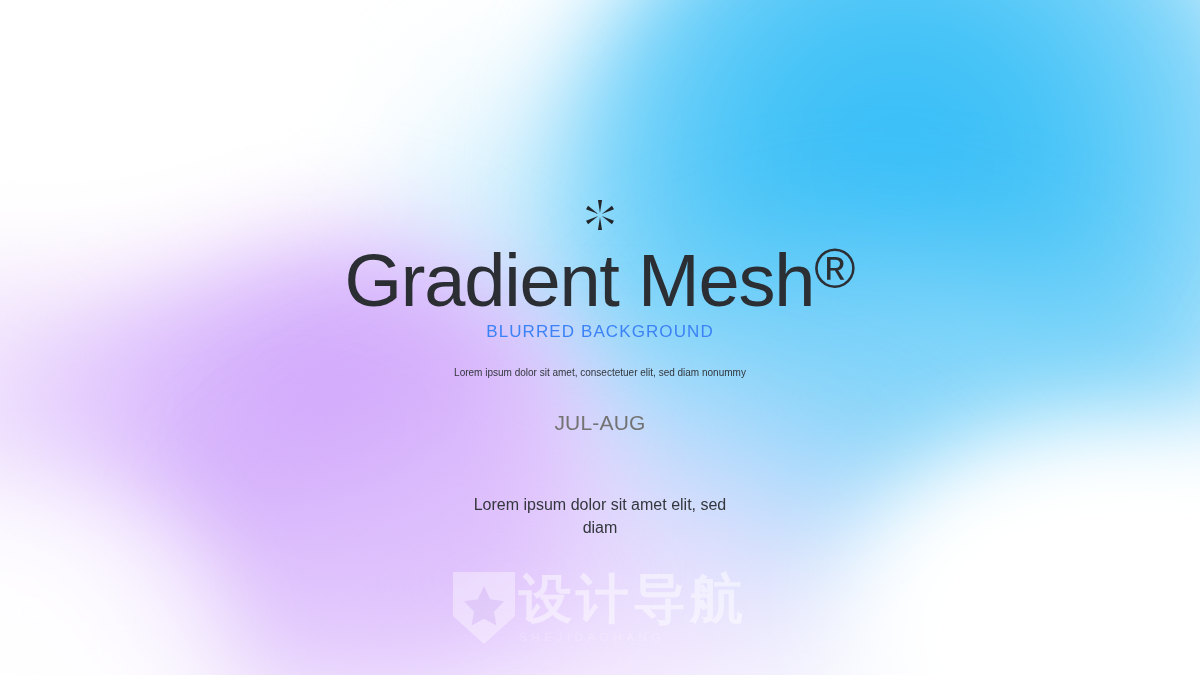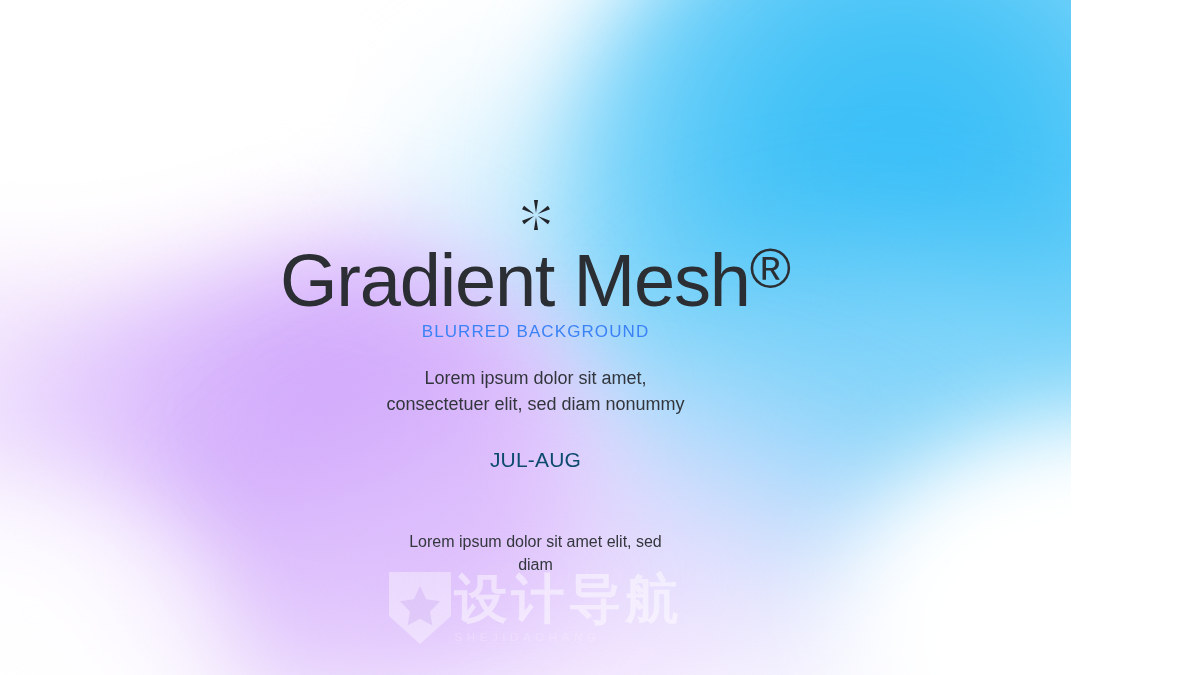--- a/index.html
+++ b/index.html
@@ -7,21 +7,21 @@
     margin: 0;
     padding: 0;
     background: #ffffff;
   }
   body {
     font-family: "Liberation Sans", "DejaVu Sans", sans-serif;
   }
 
   #poster {
     position: relative;
-    width: 1071px;
+    width: 1200px;
     height: 675px;
     overflow: hidden;
     background: #ffffff;
     isolation: isolate;
   }
 
   
   .mesh-layer {
     position: absolute;
     inset: 0;
@@ -209,33 +209,33 @@
   .subtitle {
     margin: 2px 0 0 0;
     font-size: 17px;
     font-weight: 400;
     letter-spacing: 1.1px;
     color: #3b82f6;
   }
 
   .lede {
     margin: 24px 0 0 0;
-    font-size: 18px;
+    font-size: 10px;
     font-weight: 400;
     line-height: 1.42;
     color: #32363c;
     max-width: 330px;
   }
 
   .period {
     margin: 31px 0 0 0;
     font-size: 21px;
     font-weight: 400;
     letter-spacing: 0.2px;
-    color: #0c4a6e;
+    color: #737373;
   }
 
   .footnote {
     margin: 58px 0 0 0;
     font-size: 16px;
     font-weight: 400;
     line-height: 1.45;
     color: #33373d;
     max-width: 280px;
   }

